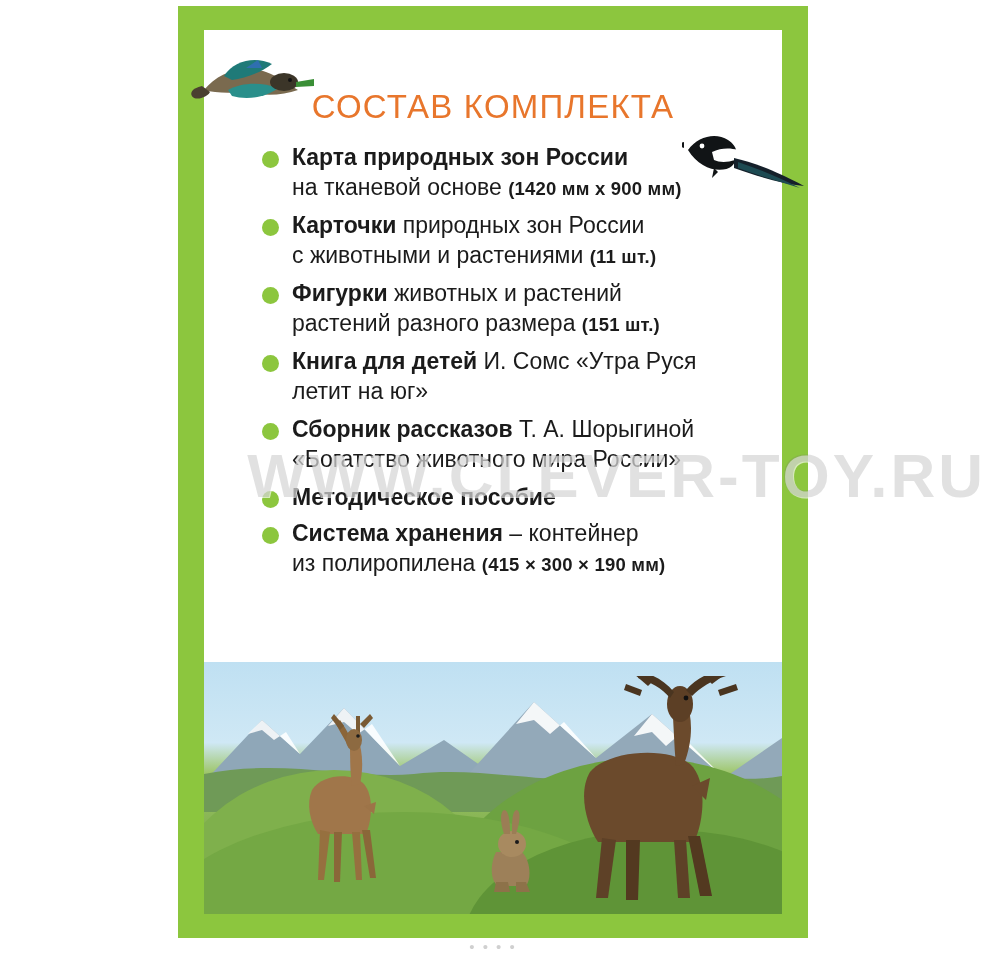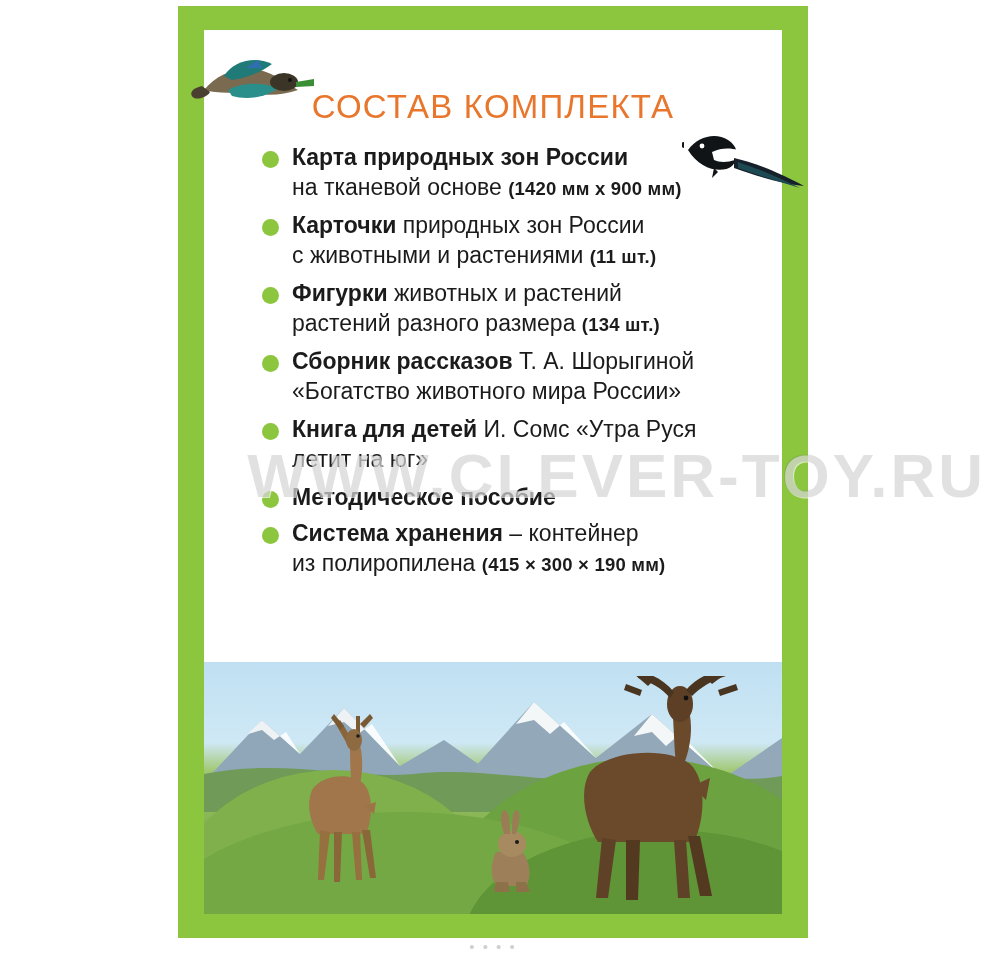--- a/index.html
+++ b/index.html
@@ -166,41 +166,41 @@
             <span>с животными и растениями </span><span class="small">(11 шт.)</span>
           </div>
         </div>
 
         <div class="item">
           <span class="dot"></span>
           <div class="line">
             <span class="b">Фигурки</span><span> животных и растений</span>
           </div>
           <div class="line">
-            <span>растений разного размера </span><span class="small">(134 шт.)</span>
+            <span>растений разного размера </span><span class="small">(151 шт.)</span>
+          </div>
+        </div>
+
+        <div class="item">
+          <span class="dot"></span>
+          <div class="line">
+            <span class="b">Книга для детей</span><span> И. Сомс «Утра Руся</span>
+          </div>
+          <div class="line">
+            <span>летит на юг»</span><span class="small"></span>
           </div>
         </div>
 
         <div class="item">
           <span class="dot"></span>
           <div class="line">
             <span class="b">Сборник рассказов</span><span> Т. А. Шорыгиной</span>
           </div>
           <div class="line">
             <span>«Богатство животного мира России»</span><span class="small"></span>
-          </div>
-        </div>
-
-        <div class="item">
-          <span class="dot"></span>
-          <div class="line">
-            <span class="b">Книга для детей</span><span> И. Сомс «Утра Руся</span>
-          </div>
-          <div class="line">
-            <span>летит на юг»</span><span class="small"></span>
           </div>
         </div>
 
         <div class="item">
           <span class="dot"></span>
           <div class="line">
             <span class="b">Методическое пособие</span><span></span>
           </div>
         </div>
 

